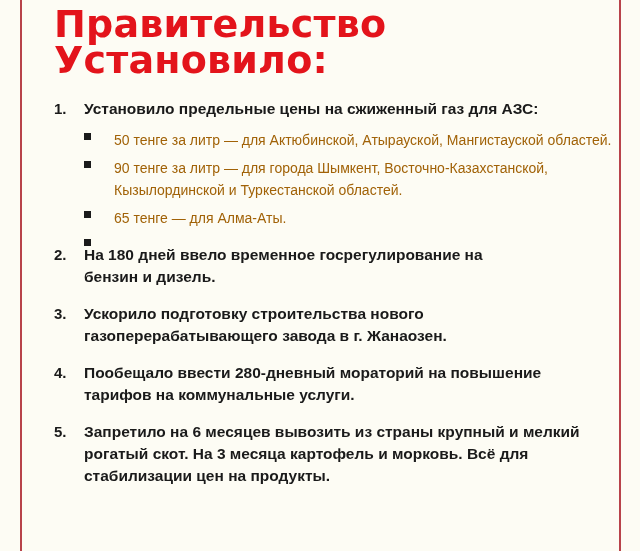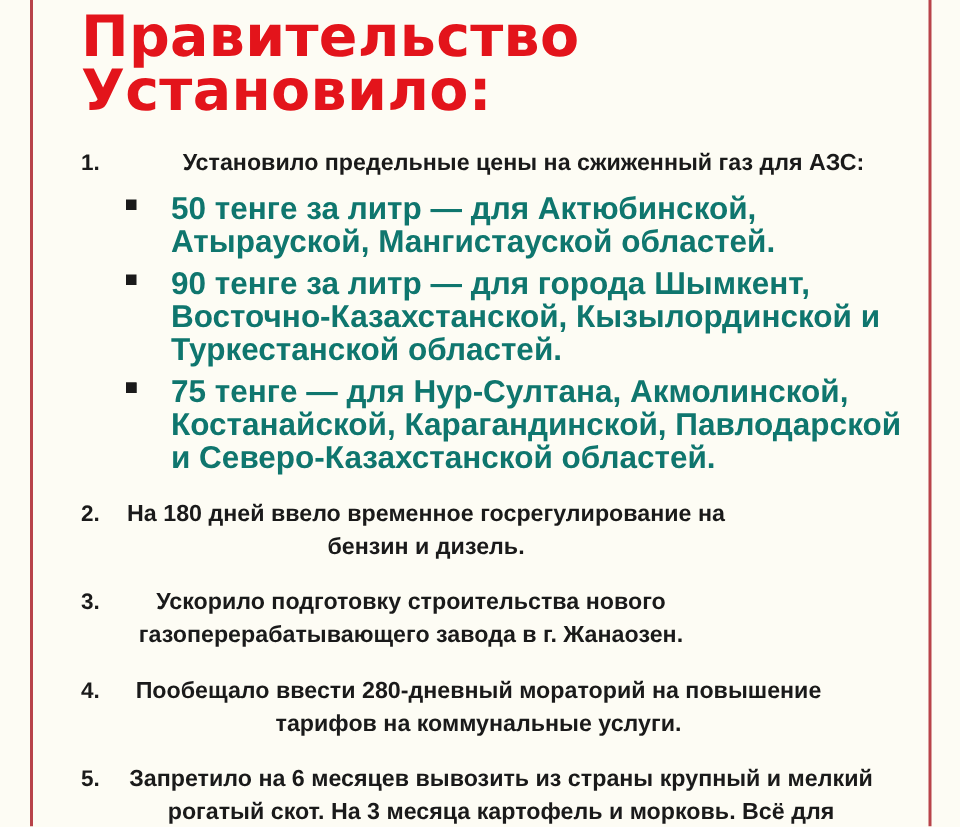--- a/index.html
+++ b/index.html
@@ -31,28 +31,27 @@
     margin:0; padding:0; list-style:none;
   }
   .item { position:relative; padding-left:30px; margin-bottom:15px; }
   .num {
     position:absolute; left:0; top:0;
     font-weight:bold; font-size:15px; line-height:22px;
   }
   .item-text {
     font-weight:bold; font-size:15.5px; line-height:22px;
     display:block;
-    text-align:center;
   }
   .sub {
     list-style:none; margin:9px 0 13px 0; padding:0;
   }
   .sub-item {
     position:relative; padding-left:30px; margin-bottom:6px;
-    font-size:21px; line-height:22px; color:#0f766e;font-weight:bold;
+    font-size:14px; line-height:22px; color:#a16207;
   }
   .bullet {
     position:absolute; left:0; top:4px;
     width:7px; height:7px; background:#1a1a1a;
   }
 </style>
 </head>
 <body>
 
 <div class="vline left"></div>
@@ -71,24 +70,24 @@
       <li class="sub-item">
         <span class="bullet"></span>
         <span>50 тенге за литр — для Актюбинской, Атырауской, Мангистауской областей.</span>
       </li>
       <li class="sub-item">
         <span class="bullet"></span>
         <span>90 тенге за литр — для города Шымкент, Восточно-Казахстанской, Кызылординской и Туркестанской областей.</span>
       </li>
       <li class="sub-item">
         <span class="bullet"></span>
+        <span>65 тенге — для Алма-Аты.</span>
       </li>
       <li class="sub-item">
         <span class="bullet"></span>
-        <span>75 тенге — для Нур-Султана, Акмолинской, Костанайской, Карагандинской, Павлодарской и Северо-Казахстанской областей.</span>
       </li>
     </ul>
   </li>
   <li class="item">
     <span class="num">2.</span>
     <span class="item-text" style="width:400px">На 180 дней ввело временное госрегулирование на бензин и дизель.</span>
   </li>
   <li class="item">
     <span class="num">3.</span>
     <span class="item-text" style="width:380px">Ускорило подготовку строительства нового газоперерабатывающего завода в г. Жанаозен.</span>

